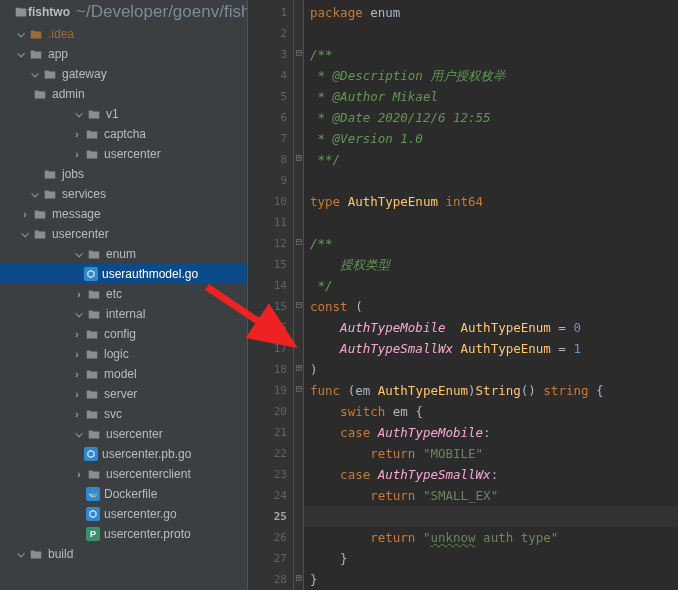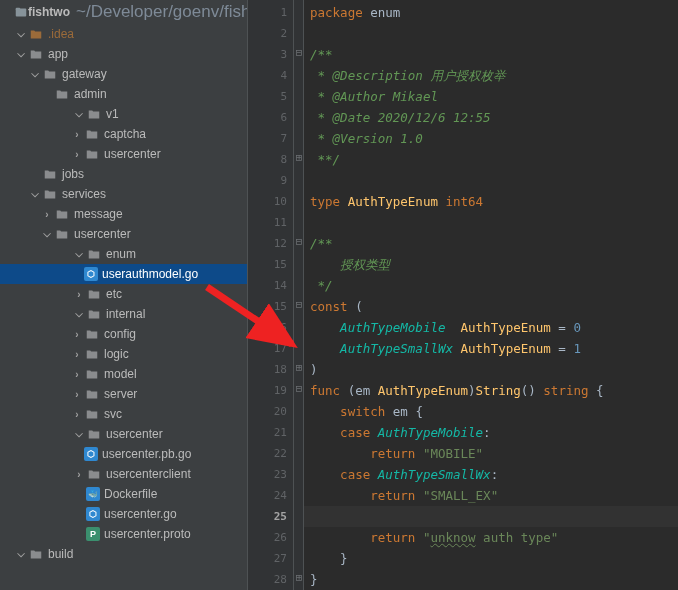--- a/index.html
+++ b/index.html
@@ -95,21 +95,21 @@
     font-family:sans-serif;
   }
   .project-root-icon {
     width:14px;height:14px;
     display:inline-flex;
     align-items:center;
     justify-content:center;
   }
   .indent-1 { padding-left: 14px; }
   .indent-2 { padding-left: 28px; }
-  .indent-3 { padding-left: 40px; }
+  .indent-3 { padding-left: 18px; }
   .indent-4 { padding-left: 72px; }
   .indent-5 { padding-left: 70px; }
 
   
   .editor {
     flex: 1;
     display: flex;
     background: #2b2b2b;
     position: relative;
   }
@@ -178,21 +178,21 @@
     line-height: 21px;
     white-space: pre;
     font-size: 12.5px;
   }
   .kw { color: #cc7832; }
   .str { color: #6a8759; }
   .doc { color: #629755; font-style: italic; }
   .ident { color: #ffc66d; }
   .num { color: #6897bb; }
   .punc { color: #a9b7c6; }
-  .const { color: #14b8a6; font-style: italic; margin-top: 45px; }
+  .const { color: #f9a8d4; font-style: italic; margin-top: 45px; }
   .wavy { text-decoration: underline wavy #6a8759; text-decoration-thickness: 1px; }
   .current-line-bg {
     position:absolute;
     height:21px;
     background:#323232;
     left:0; right:0;
   }
   
   .red-arrow {
     position: absolute;

